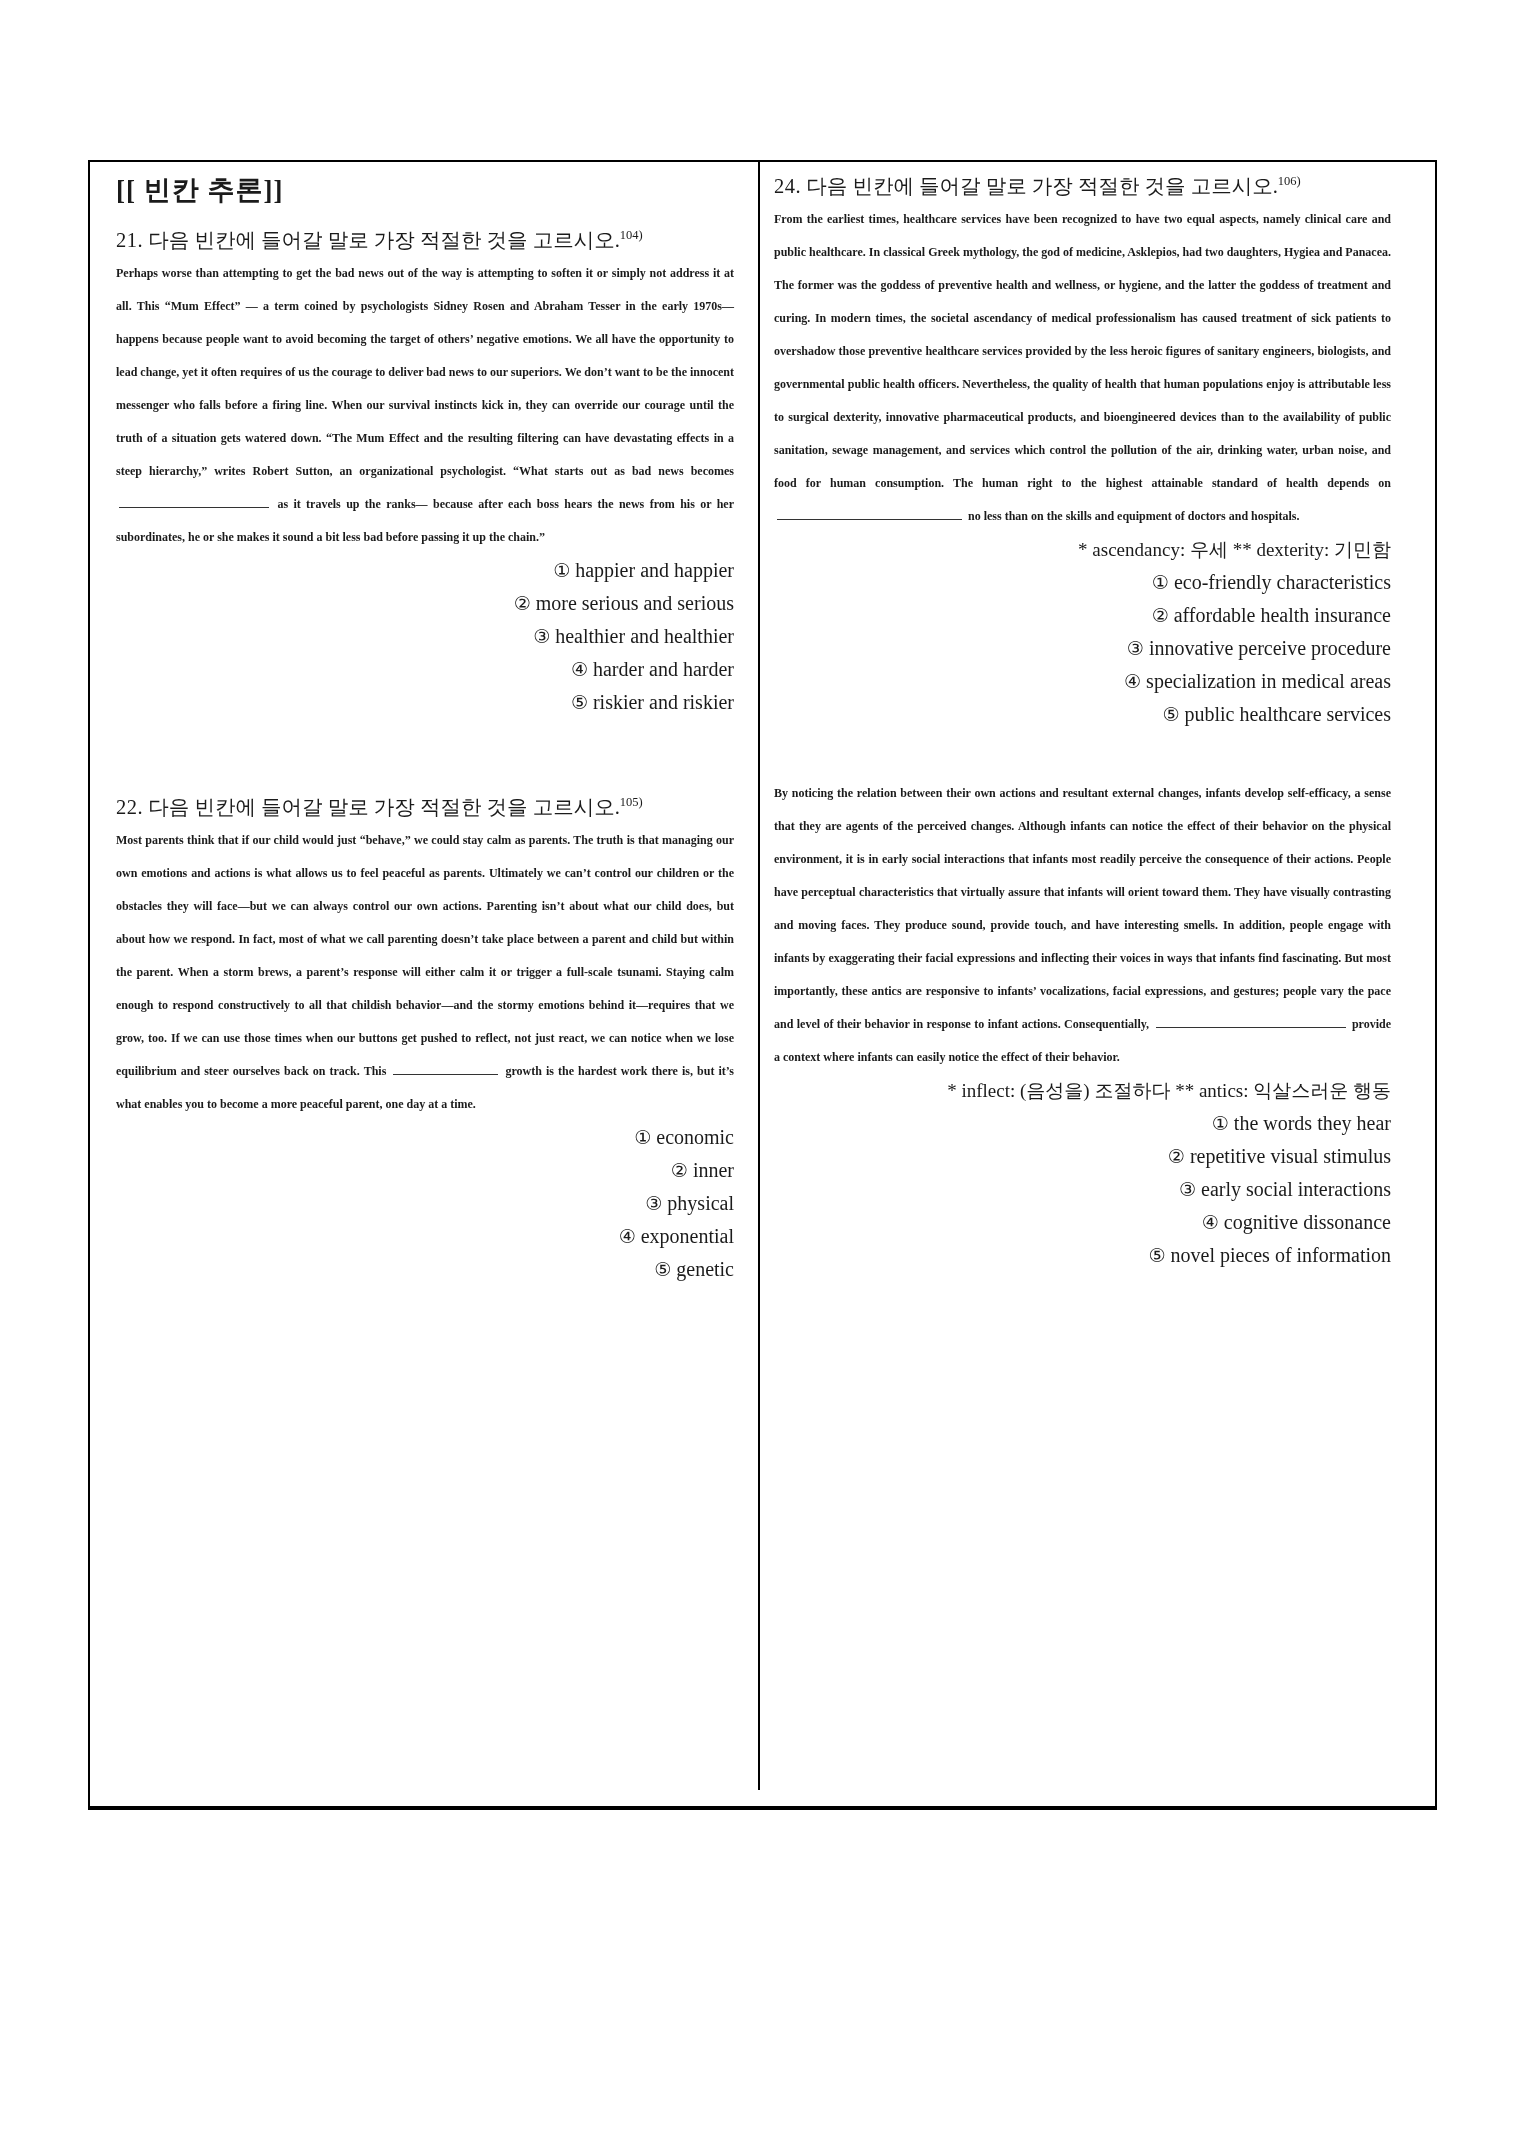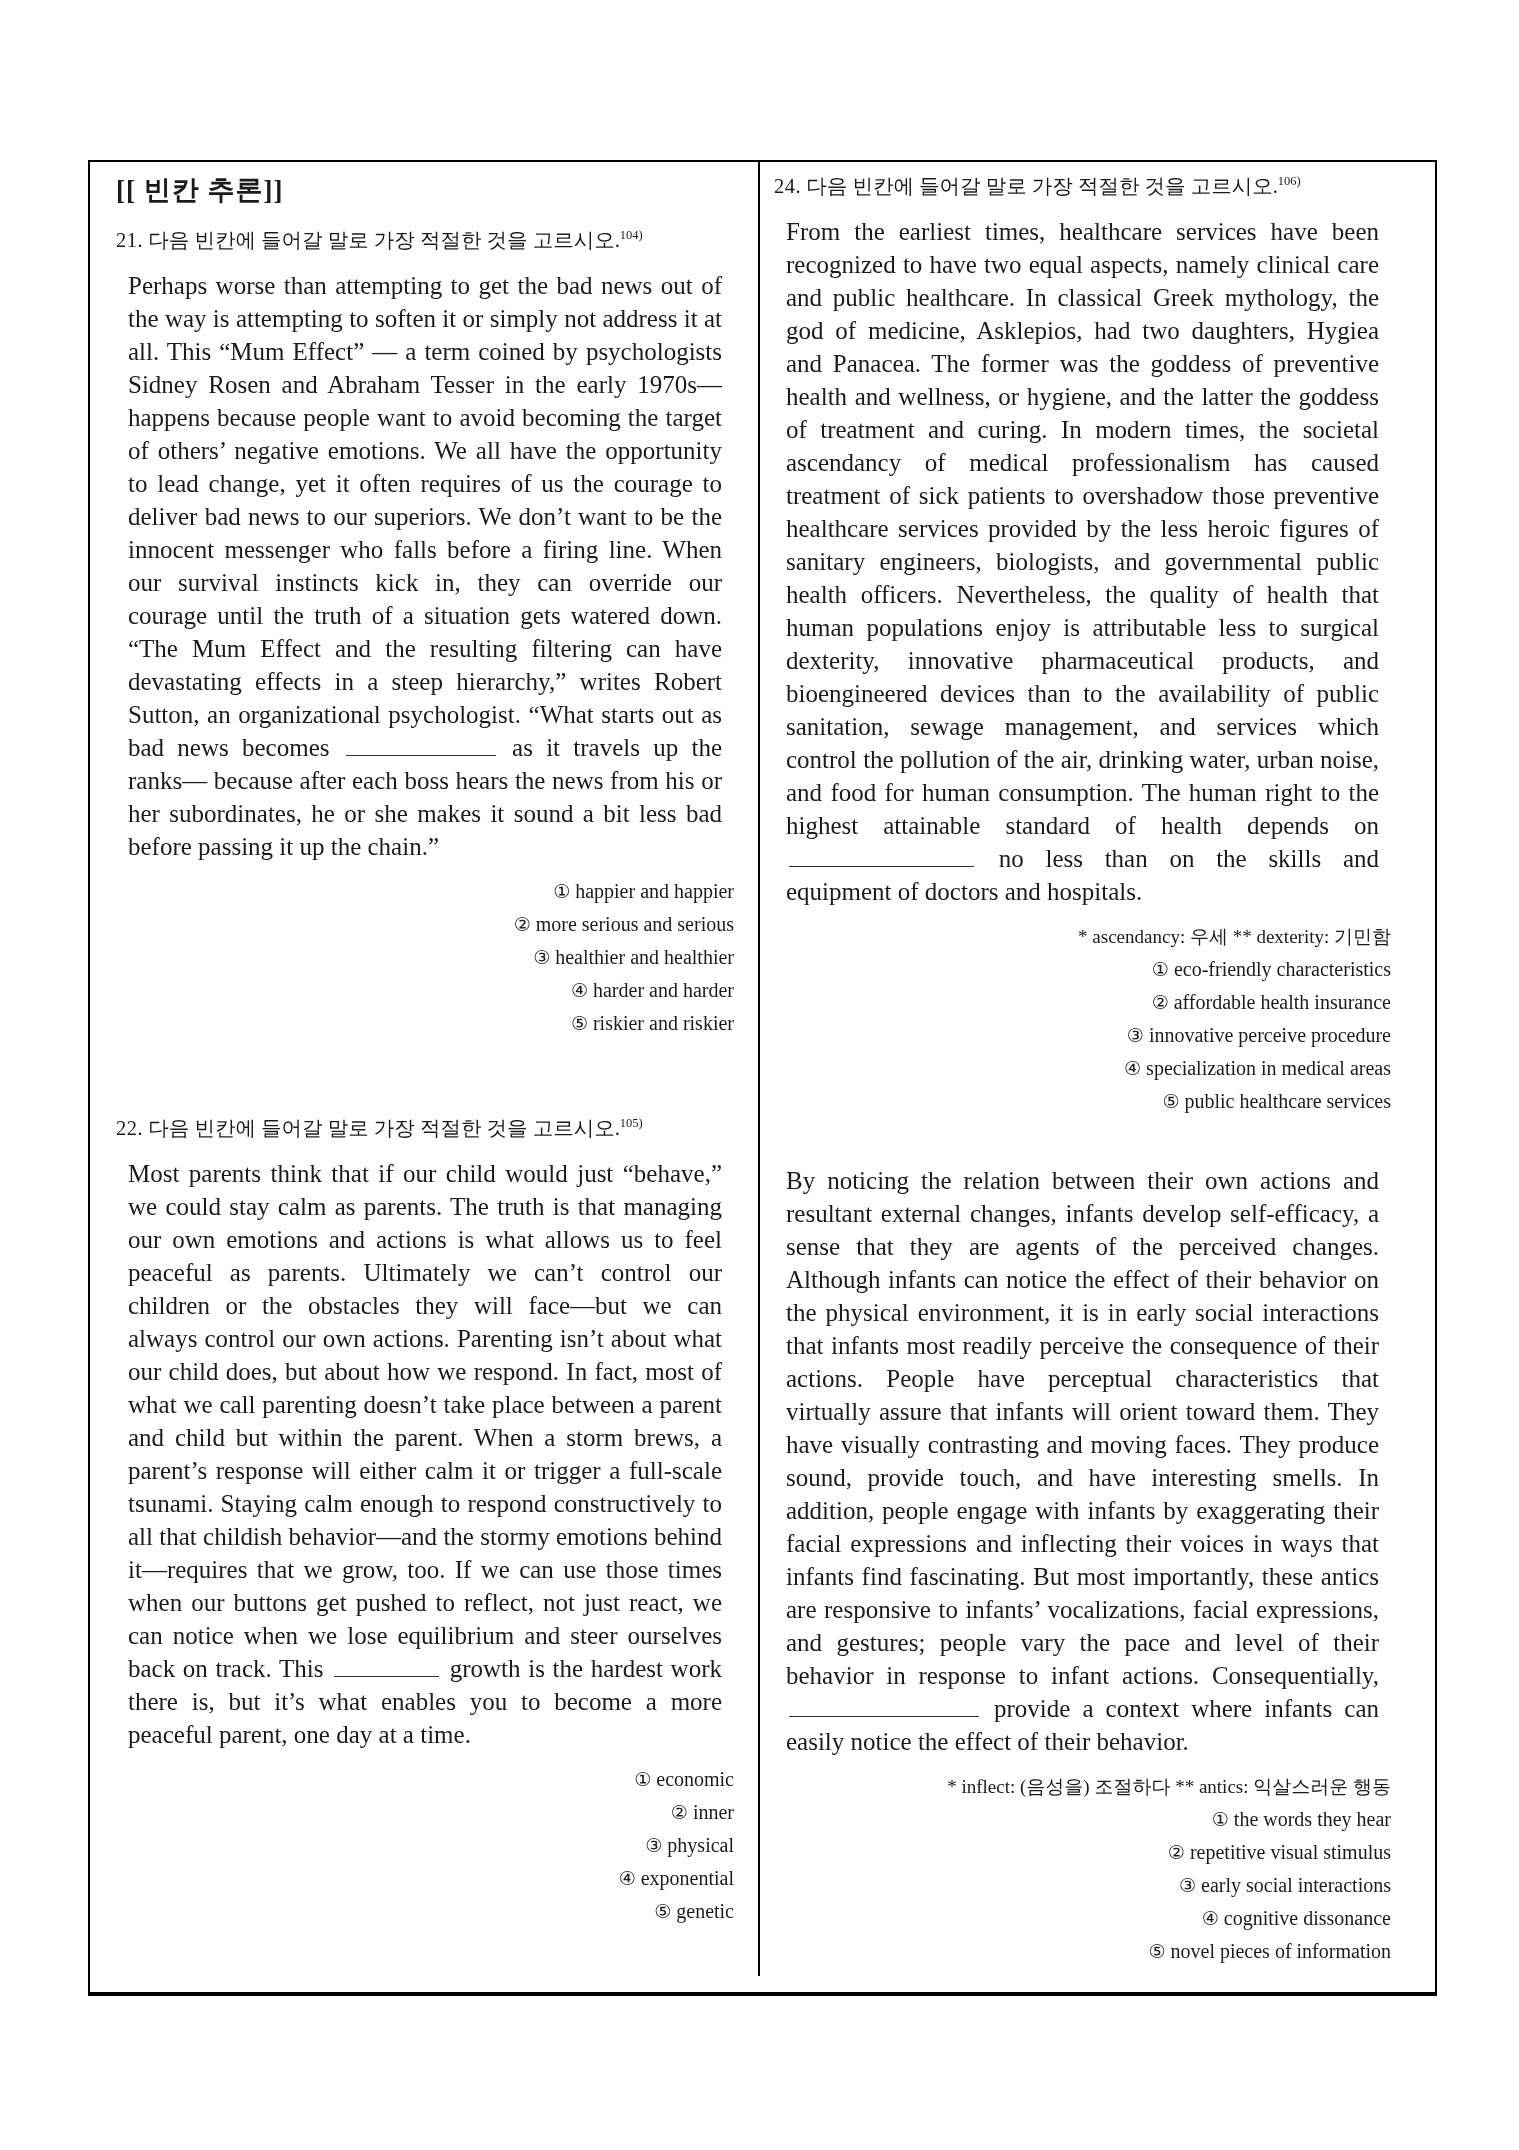--- a/index.html
+++ b/index.html
@@ -2,39 +2,40 @@
 <html><head>
 <meta charset="utf-8">
 <style>
   html,body { margin:0; padding:0; }
   body {
     width:1519px; height:2150px; background:#ffffff; position:relative;
     font-family:"Liberation Serif","DejaVu Serif","DejaVu Sans",serif;
     color:#1b1b1b;
   }
   .exam-box {
-    position:absolute; left:88px; top:160px; width:1349px; height:1836px;
+    position:absolute; left:88px; top:160px; width:1349px; height:1650px;
     border:2px solid #000; border-bottom-width:4px;
     box-sizing:border-box; display:flex; background:#fff;
   }
   .col { box-sizing:border-box; overflow:hidden; }
   .col-left  { width:668px; padding:8px 24px 10px 26px; }
   .divider   { width:2px; background:#000; height:calc(100% - 16px); }
   .col-right { flex:1; padding:8px 44px 18px 14px; }
 
   .section-header {
     font-size:27px; font-weight:bold; margin:2px 0 16px 0; letter-spacing:1px;
   }
   .q-head { font-size:20.5px; line-height:33px; margin:0; text-align:justify; }
   .q-head .q-num { letter-spacing:0.5px; }
   sup.ref { font-size:12.5px; line-height:0; }
 
   .passage {
-    font-size:25px; line-height:33px; margin:12px; text-align:justify;
+    font-size:12px; line-height:33px; margin:0; text-align:justify;
     text-justify:inter-word;
+    font-weight:bold;
   }
   .blank {
     display:inline-block; border-bottom:1.5px solid #333; height:15px;
     vertical-align:baseline; margin:0 3px;
   }
   .bw-150{ width:150px; } .bw-105{ width:105px; } .bw-185{ width:185px; } .bw-190{ width:190px; }
 
   .passage-note {
     font-size:19px; line-height:33px; margin:0; text-align:right; color:#1b1b1b;
   }

